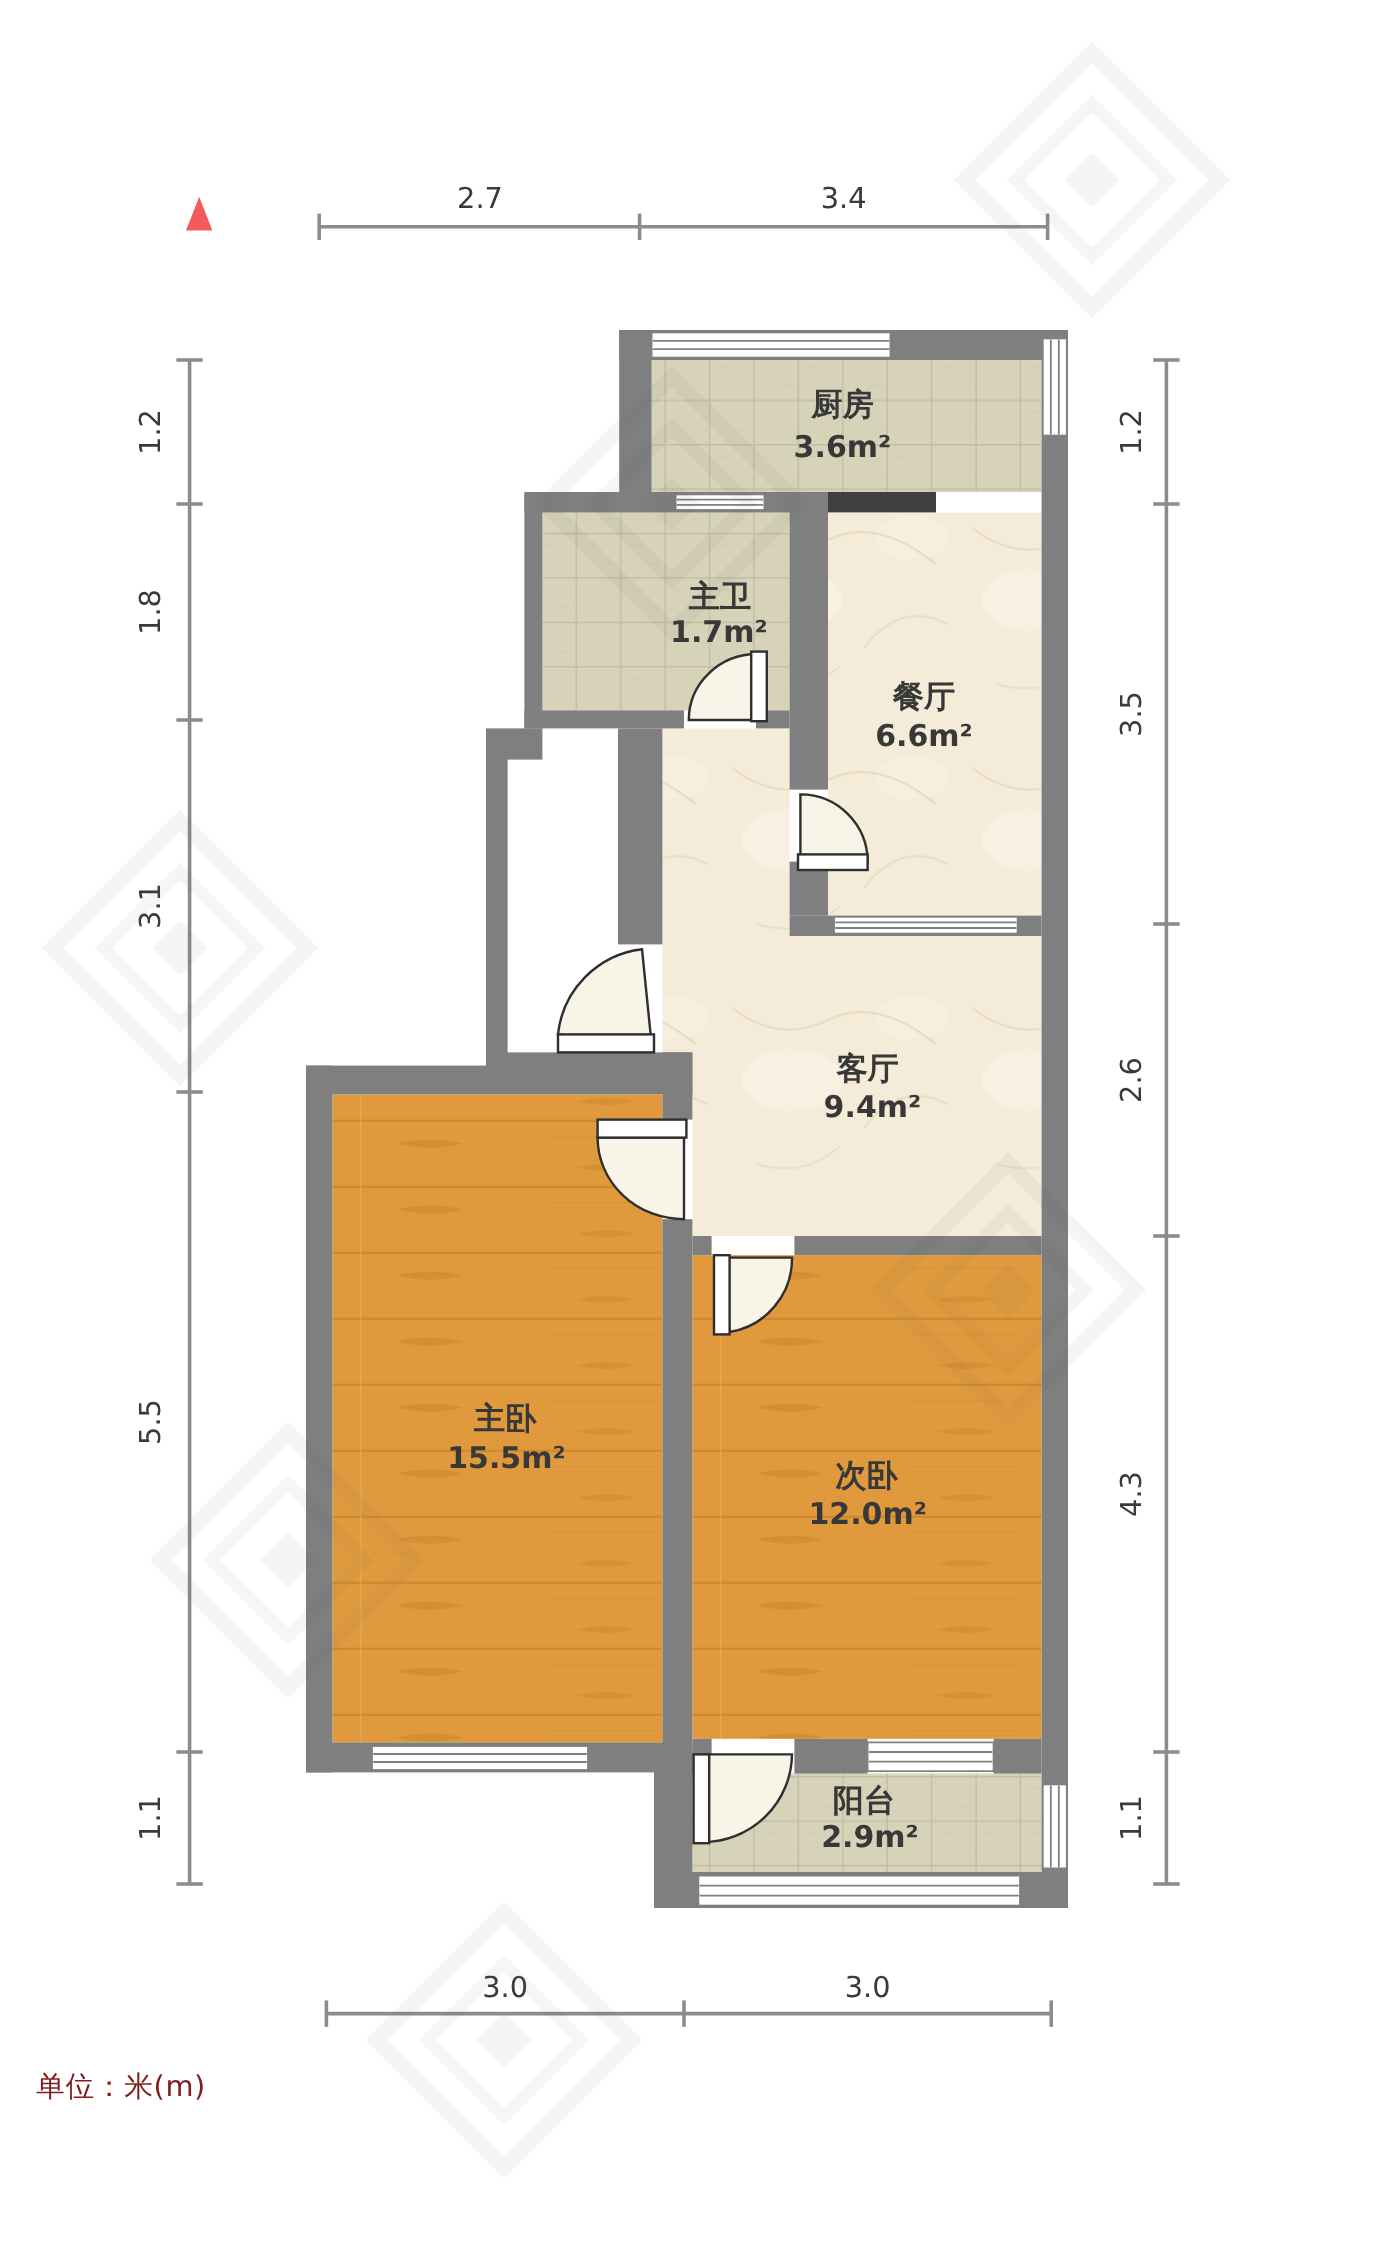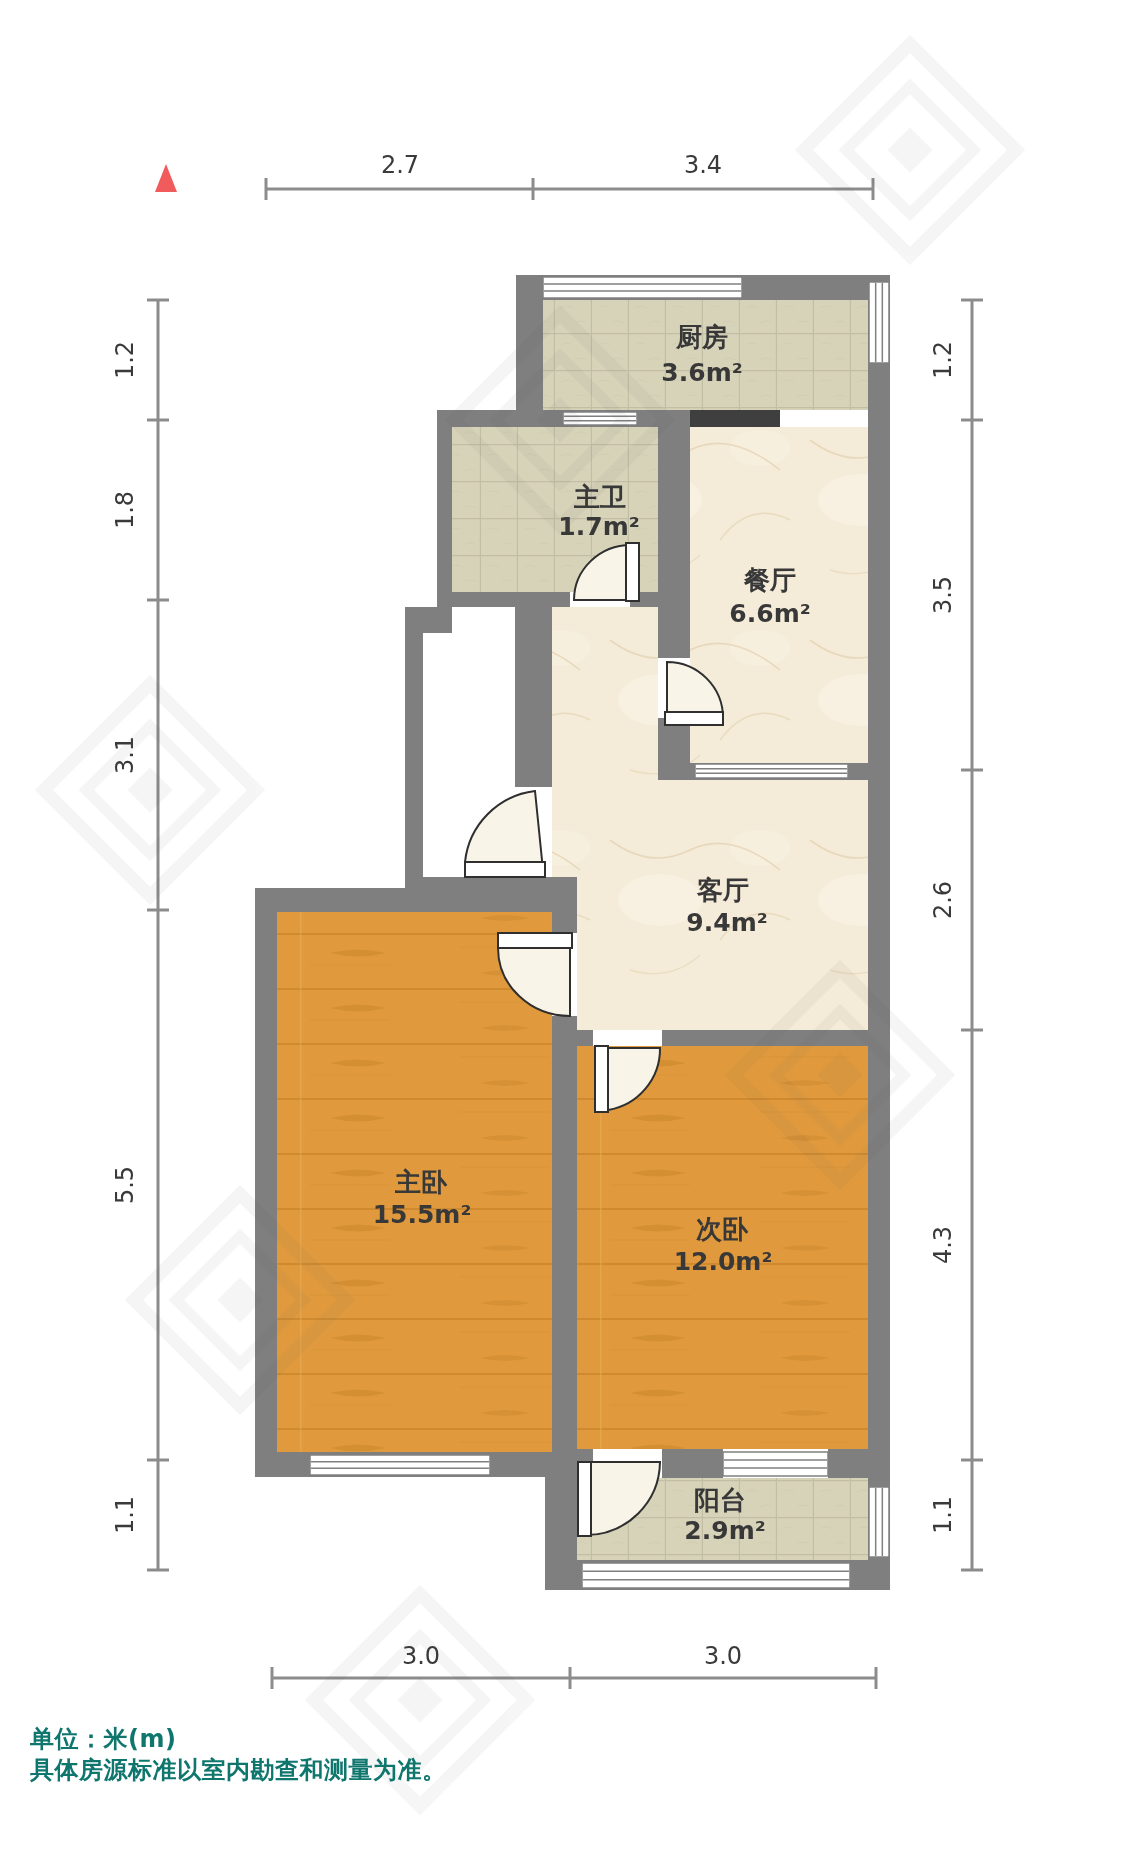--- a/index.html
+++ b/index.html
@@ -3,21 +3,21 @@
 <meta charset="utf-8">
 <style>
   html,body{margin:0;padding:0;}
   body{
     width:1144px;height:1868px;position:relative;background:#ffffff;
     font-family:"DejaVu Sans", sans-serif;overflow:hidden;
   }
   #plan-svg{position:absolute;left:0;top:0;}
   .notes{
     position:absolute;left:30px;top:1724px;width:1080px;
-    font-size:24px;font-weight:bold;color:#0f766e;line-height:31px;
+    font-size:24px;font-weight:normal;color:#7f1d1d;line-height:31px;
     letter-spacing:0.5px;white-space:nowrap;
   }
   .notes div{margin:0;}
 </style>
 </head>
 <body>
 
 <svg id="plan-svg" width="1144" height="1868" viewBox="0 0 1144 1868">
   <defs>
     <pattern id="pat-tile" width="37" height="37" patternUnits="userSpaceOnUse">
@@ -204,14 +204,13 @@
       <g transform="translate(240,1300) rotate(45)" opacity="0.05">
         <rect x="-75" y="-75" width="150" height="150" fill="none" stroke="#555" stroke-width="13"></rect>
         <rect x="-45" y="-45" width="90" height="90" fill="none" stroke="#555" stroke-width="11"></rect>
         <rect x="-16" y="-16" width="32" height="32" fill="#555"></rect>
       </g>
     </g>
 </svg>
 
 <div class="notes">
   <div>单位：米(m)</div>
-  <div>具体房源标准以室内勘查和测量为准。</div>
 </div>
 
 </body></html>

